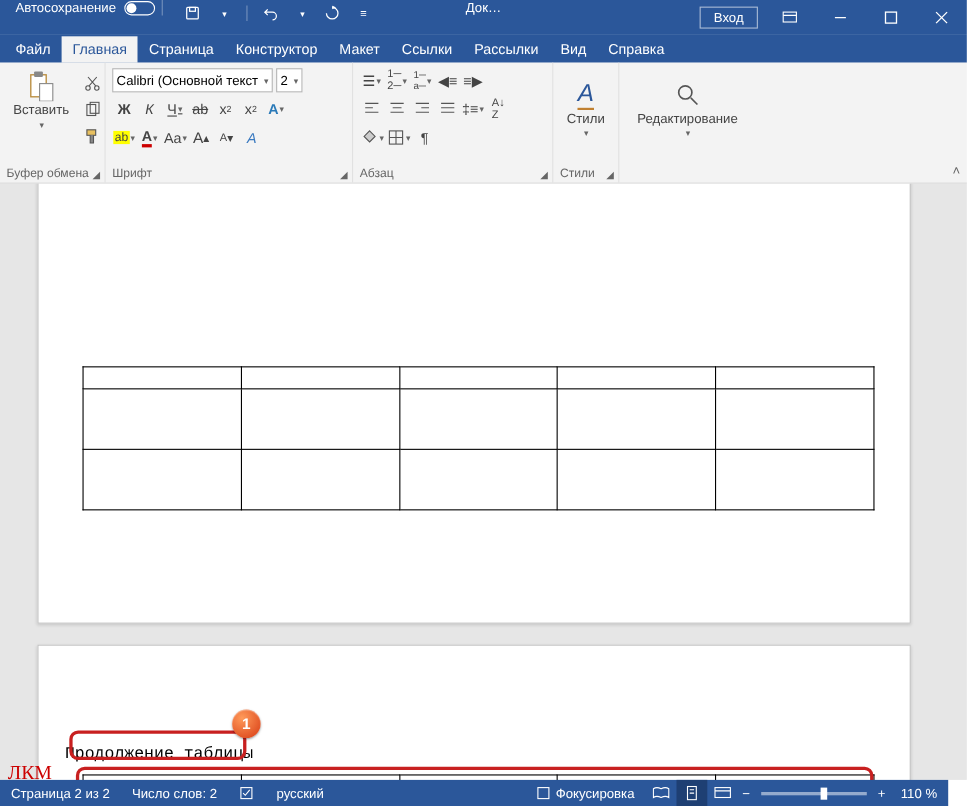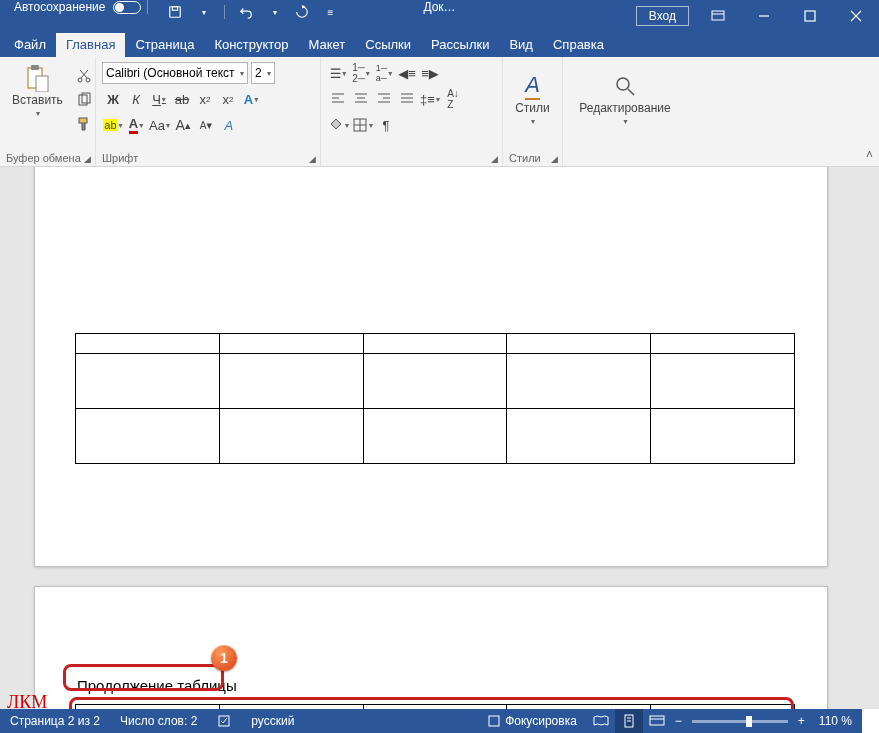--- a/index.html
+++ b/index.html
@@ -60,21 +60,21 @@
   .status { position: absolute; left: 0; right: 17px; bottom: 0; height: 24px; background: #2b579a; color: #fff; font-size: 12px; display: flex; align-items: center; }
   .status .sec { padding: 0 10px; cursor: pointer; display: flex; align-items: center; gap: 4px; height: 100%; }
   .status .right { margin-left: auto; display: flex; align-items: center; height: 100%; justify-content: space-between; }
   .view-btn { width: 28px; height: 24px; display: flex; align-items: center; justify-content: center; cursor: pointer; }
   .view-btn.active { background: #1e3f73; }
   .zoom-track { width: 96px; height: 3px; background: rgba(255,255,255,0.5); position: relative; margin: 0 6px; }
   .zoom-thumb { position: absolute; top: -4px; left: 54px; width: 6px; height: 11px; background: #fff; }
 
   svg.ico { width: 16px; height: 16px; }
 
-  .caption-text { position: absolute; left: 42px; top: 90px; font-family: Liberation Sans, sans-serif; font-size: 15px; color: #000; }
+  .caption-text { position: absolute; left: 24px; top: 90px; font-family: Liberation Mono, monospace; font-size: 15px; color: #000; }
 
   .underline { text-decoration: underline; }
   .italic { font-style: italic; }
   .bold { font-weight: bold; }
 
 </style>
 </head>
 <body>
 
 <div class="titlebar">
@@ -316,20 +316,21 @@
             <svg class="ico" viewBox="0 0 16 16" stroke="#555" fill="none">
               <rect x="2" y="2" width="12" height="12"></rect>
               <line x1="8" y1="2" x2="8" y2="14"></line>
               <line x1="2" y1="8" x2="14" y2="8"></line>
             </svg>
             <span class="dd">▾</span>
           </div>
         <div class="rbtn">¶</div>
       </div>
     </div>
+    <div class="group-label">Абзац</div>
     <div class="launcher">◢</div>
   </div>
 
   <div class="group" style="width:60px">
     <div class="bigbtn" style="height:76px">
       <div class="icon">
           <span style="font-size:22px;font-style:italic;color:#2b579a;border-bottom:2px solid #c08030">A</span>
         </div>
       <span>Стили</span>
       <span class="dd">▾</span>

